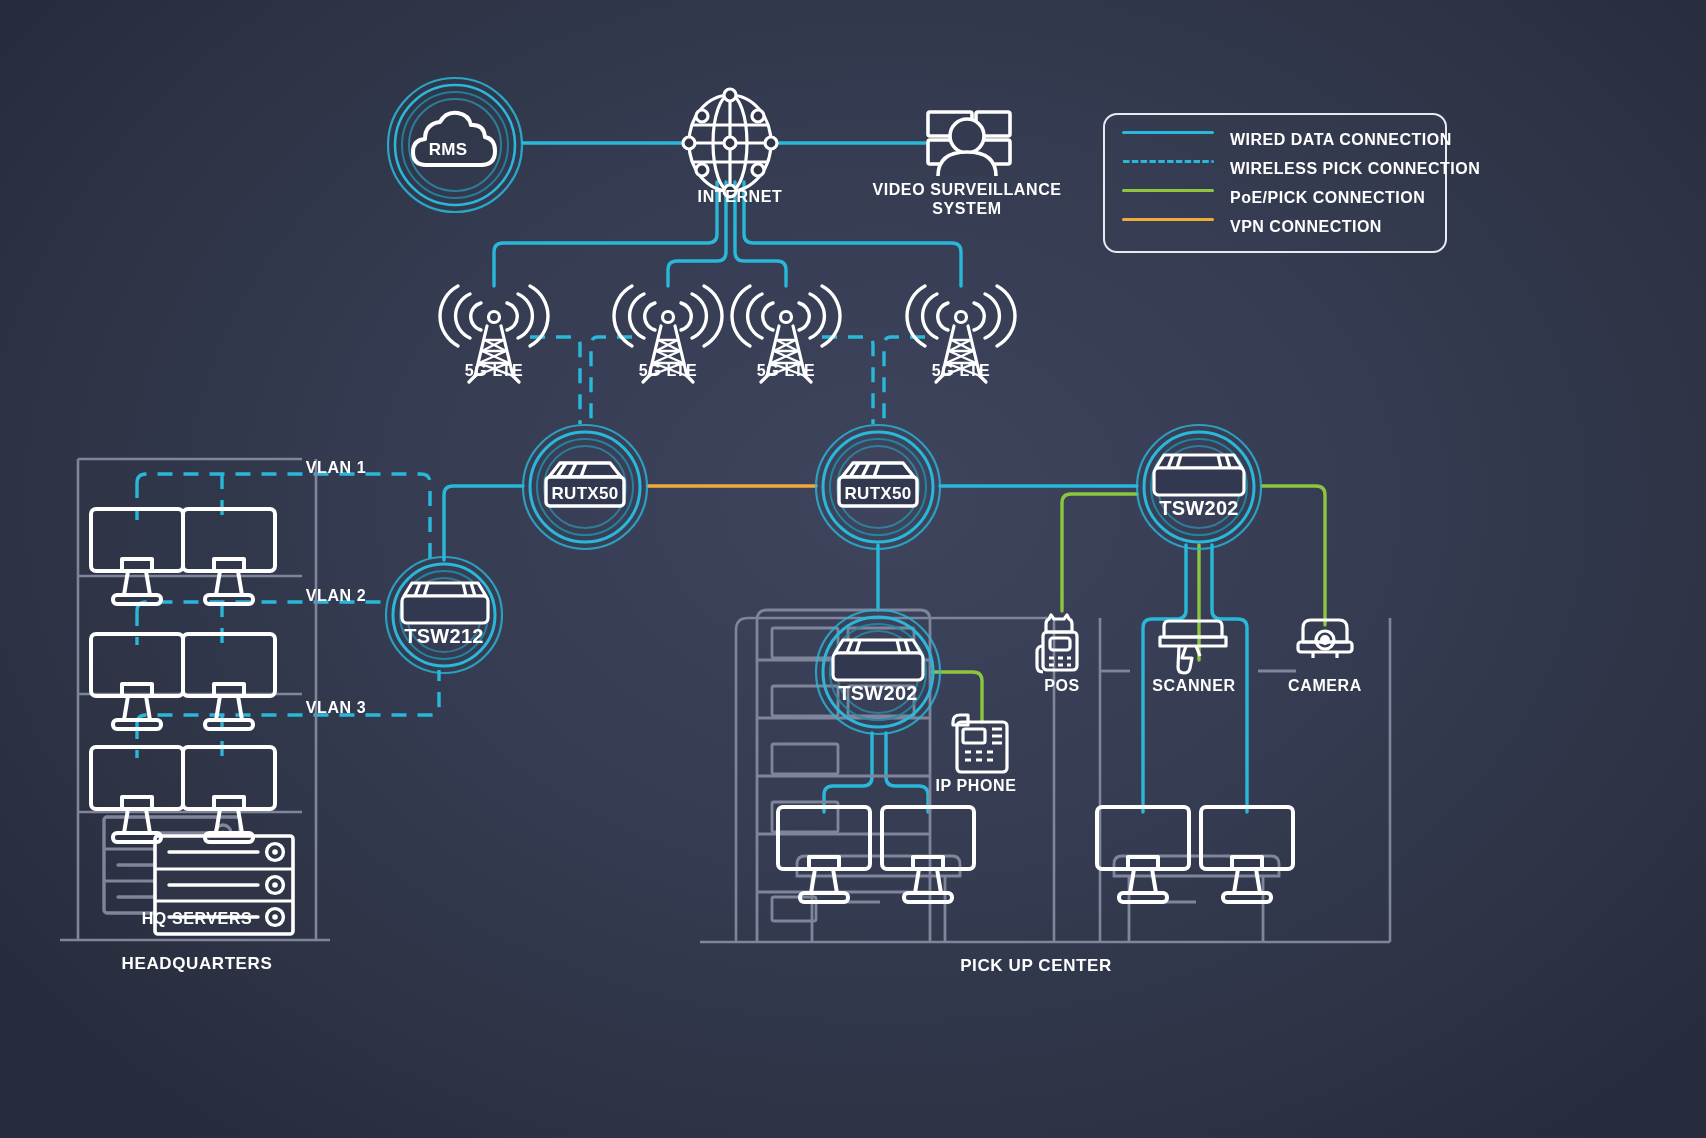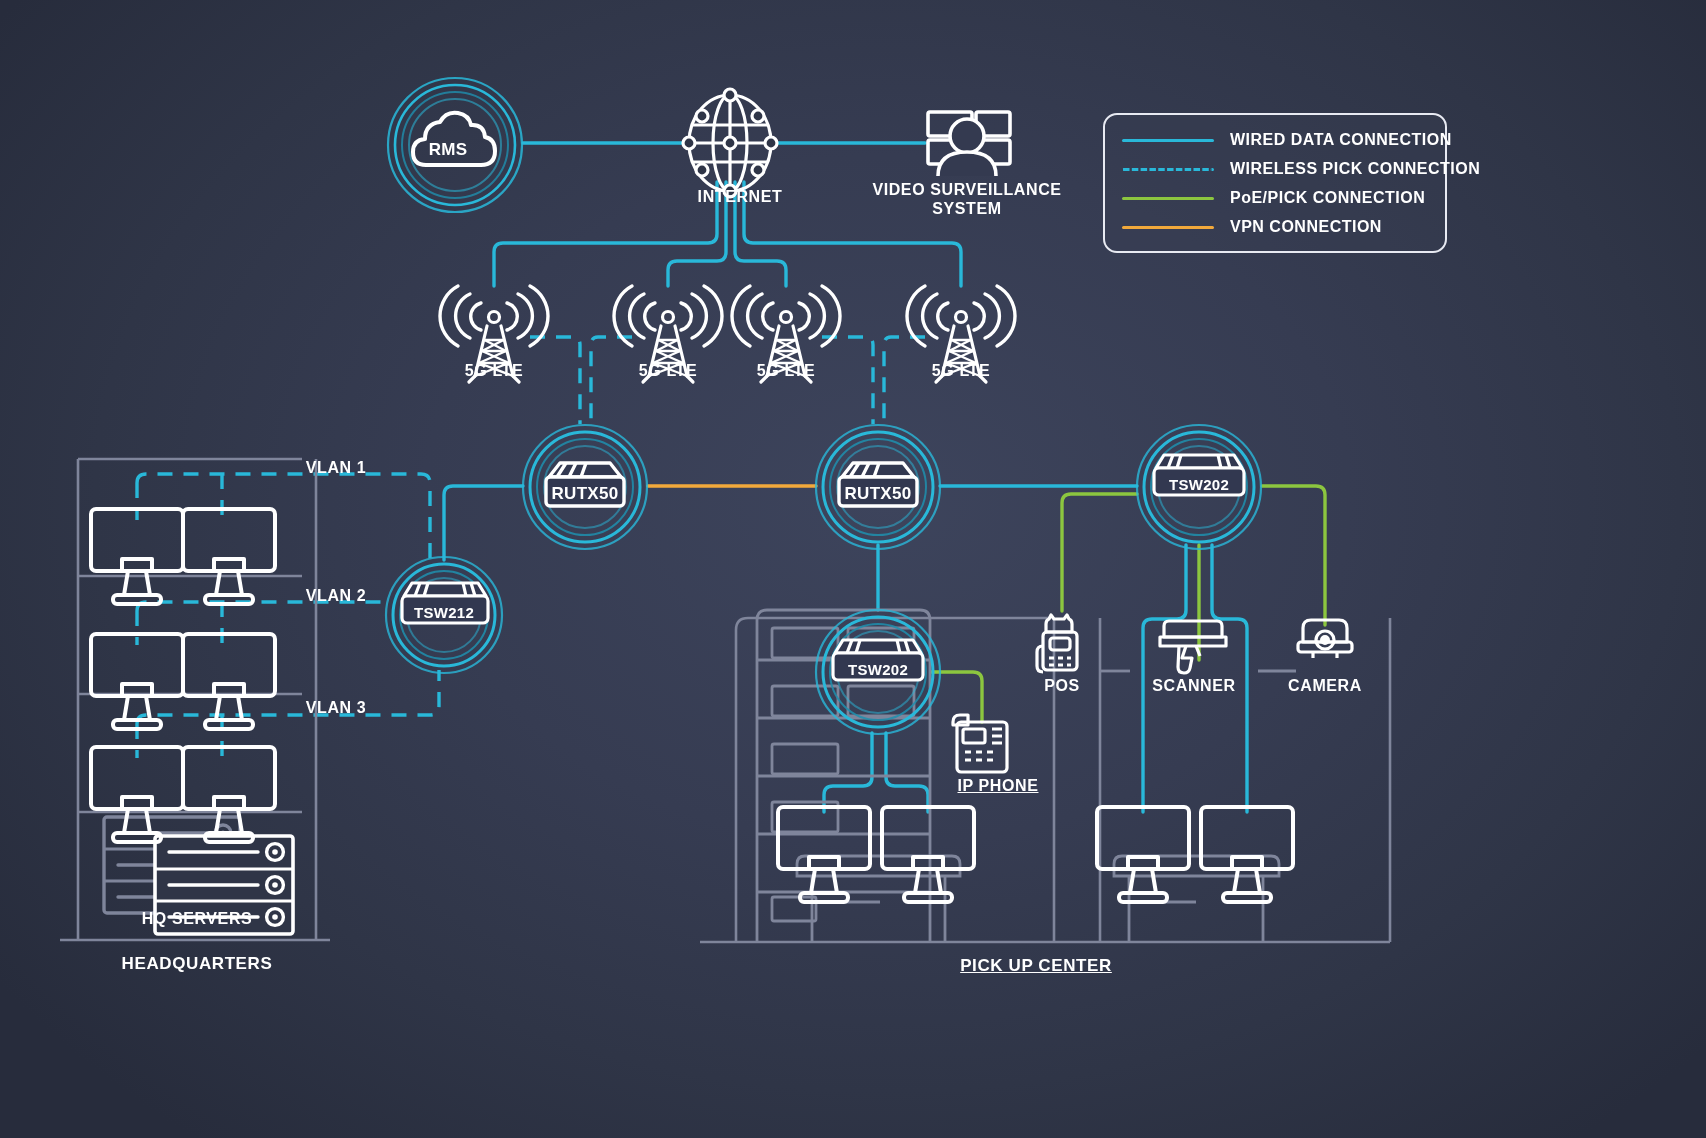--- a/index.html
+++ b/index.html
@@ -30,36 +30,36 @@
   }
   .lbl.md{font-size:16px;}
   .lbl.lg{font-size:17px;}
   .legend-box{
     position:absolute;
     border:2px solid #e8eaf2;
     border-radius:14px;
     background:rgba(56,62,82,0.35);
   }
   .legend-row{
-    position:absolute;display:flex;align-items:center;
+    position:absolute;display:flex;
   }
   .legend-swatch{width:92px;height:3px;margin-right:16px;border-radius:2px;}
   .legend-swatch.dashed{
     height:0;border-top:3px dashed;background:none;
   }
   .legend-text{
     color:#ffffff;font-size:16px;font-weight:700;letter-spacing:.5px;
     font-family:"Liberation Sans", sans-serif;white-space:nowrap;
   }
   .devlabel{
     position:absolute;color:#fff;font-size:17px;font-weight:700;
     letter-spacing:.3px;transform:translate(-50%,-50%);
     font-family:"Liberation Sans", sans-serif;pointer-events:none;
   }
-  .devlabel.small{font-size:15px;}
+  .devlabel.small{font-size:20px;margin-top:24px;}
 </style>
 </head>
 <body>
 
 <div id="stage">
 
   <svg class="layer" viewBox="0 0 1706 1138">
     <defs>
       <g id="tower-glyph">
 
@@ -395,23 +395,23 @@
   <div class="lbl md" style="left:668px;top:362px;">5G LTE</div>
   <div class="lbl md" style="left:786px;top:362px;">5G LTE</div>
   <div class="lbl md" style="left:961px;top:362px;">5G LTE</div>
 
   <div class="lbl md" style="left:336px;top:459px;">VLAN 1</div>
   <div class="lbl md" style="left:336px;top:587px;">VLAN 2</div>
   <div class="lbl md" style="left:336px;top:699px;">VLAN 3</div>
 
   <div class="lbl md" style="left:197px;top:910px;">HQ SERVERS</div>
   <div class="lbl lg" style="left:197px;top:954px;">HEADQUARTERS</div>
-  <div class="lbl lg" style="left:1036px;top:956px;text-decoration:underline;">PICK UP CENTER</div>
-
-  <div class="lbl md" style="left:998px;top:777px;text-decoration:underline;">IP PHONE</div>
+  <div class="lbl lg" style="left:1036px;top:956px;">PICK UP CENTER</div>
+
+  <div class="lbl md" style="left:976px;top:777px;">IP PHONE</div>
   <div class="lbl md" style="left:1062px;top:677px;">POS</div>
   <div class="lbl md" style="left:1194px;top:677px;">SCANNER</div>
   <div class="lbl md" style="left:1325px;top:677px;text-align:center;">CAMERA</div>
 
   <div class="legend-box" style="left:1103px;top:113px;width:340px;height:136px;">
     <div class="legend-row" style="left:17px;top:16px;">
       <span class="legend-swatch" style="background:#29b8d9;"></span>
       <span class="legend-text">WIRED DATA CONNECTION</span>
     </div>
     <div class="legend-row" style="left:17px;top:45px;">

